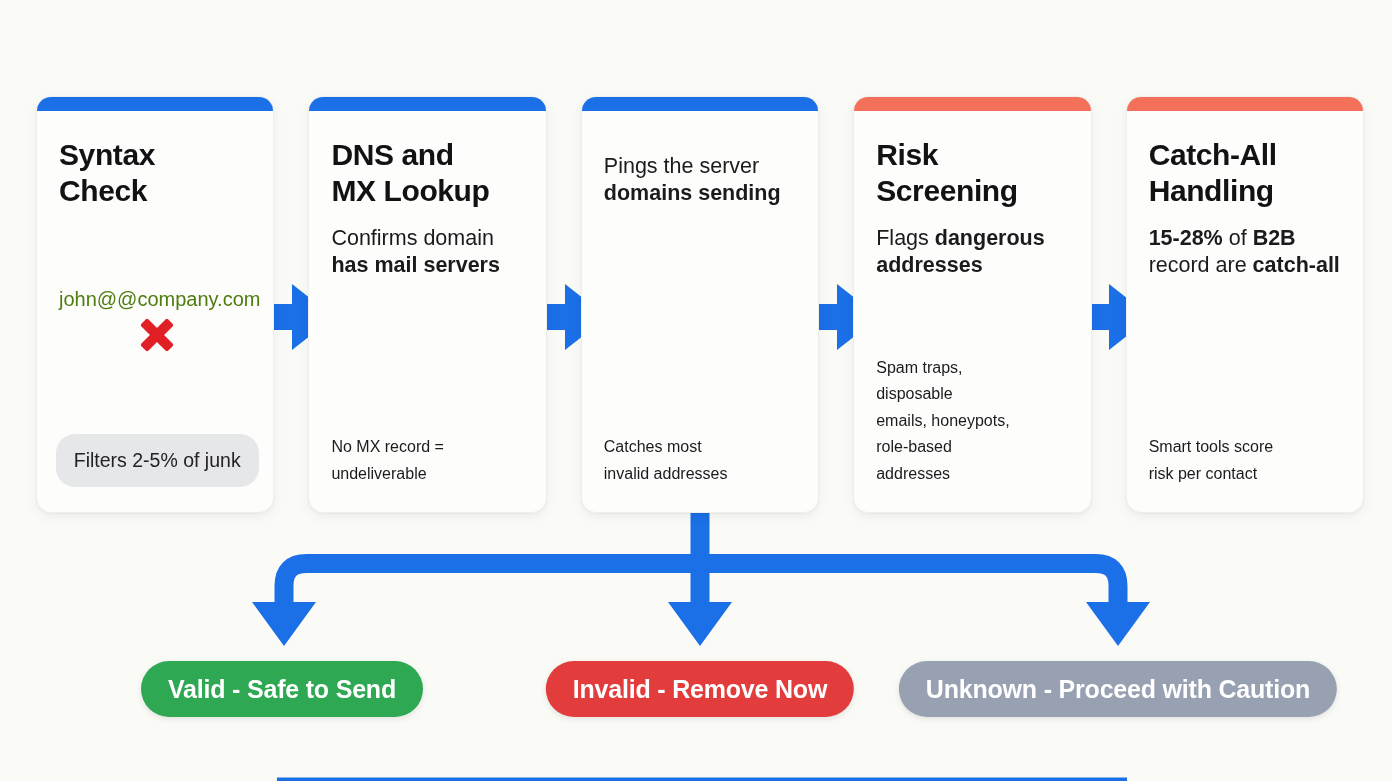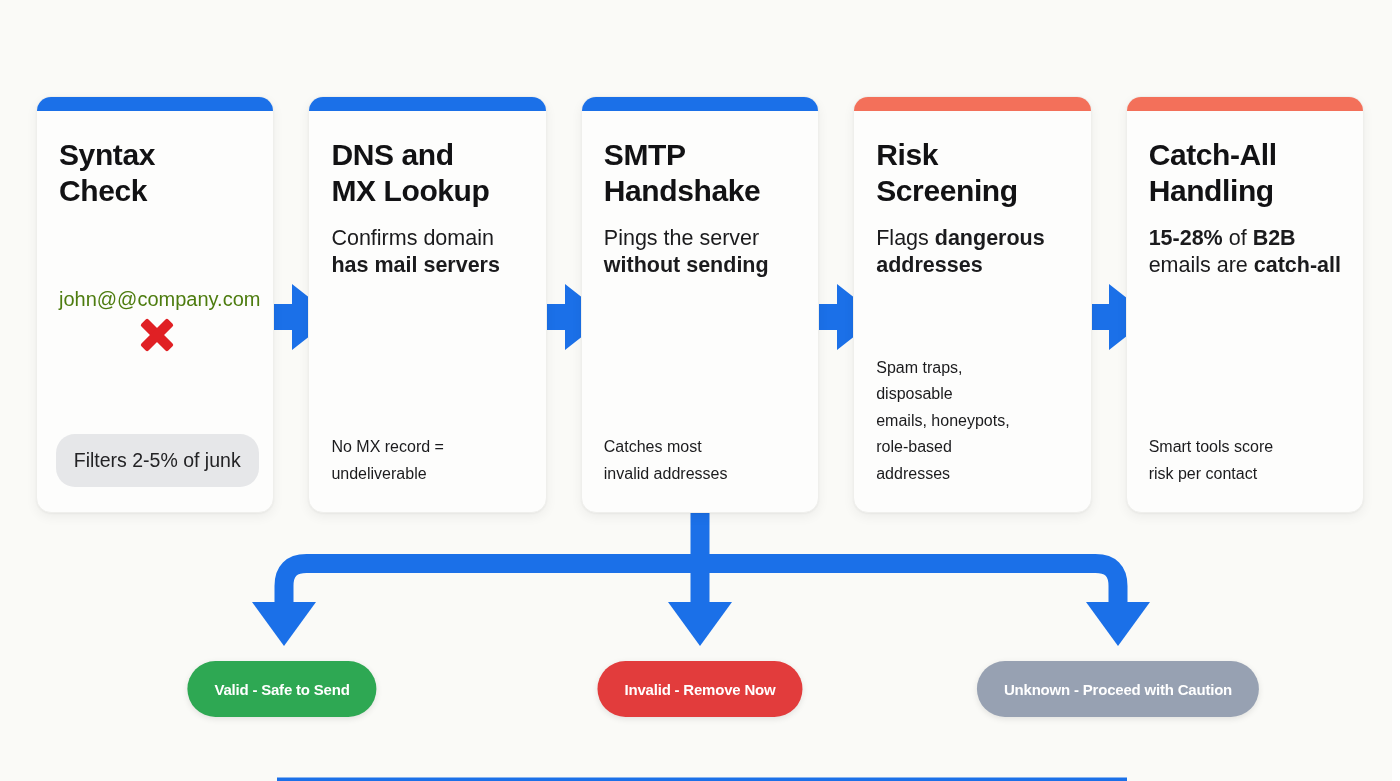--- a/index.html
+++ b/index.html
@@ -35,21 +35,21 @@
   .x-icon::after{transform:rotate(-45deg);}
   .pill{
     margin-top:auto;align-self:center;height:37px;padding:8px 18px;
     background:#e6e7e9;border-radius:19px;display:flex;align-items:center;
     font-size:19.5px;color:#232325;white-space:nowrap;
   }
   .flow-svg{position:absolute;left:0;top:0;pointer-events:none;}
   .badge{
     position:absolute;top:661px;height:56px;transform:translateX(-50%);
     border-radius:28px;display:flex;align-items:center;padding:0 27px;
-    color:#ffffff;font-size:15px;font-weight:700;white-space:nowrap;
+    color:#ffffff;font-size:25px;font-weight:700;white-space:nowrap;
     letter-spacing:-0.2px;box-shadow:0 2px 6px rgba(0,0,0,0.10);
   }
 </style>
 </head>
 <body>
 
 <div class="stage" style="background: rgb(250, 250, 247);">
 
   <svg class="flow-svg" width="1400" height="781" viewBox="0 0 1400 781">
 
@@ -94,25 +94,21 @@
           <div class="card-subtitle"><span>Confirms domain </span><span class="b">has mail servers</span></div>
           <div class="card-note">
             <div>No MX record =</div>
             <div>undeliverable</div>
           </div>
         </div>
       </div>
       <div class="card">
         <div class="card-bar" style="background: rgb(27, 112, 232);"></div>
         <div class="card-body">
-          <div class="card-title">
-            <div>SMTP</div>
-            <div>Handshake</div>
-          </div>
-          <div class="card-subtitle"><span>Pings the server </span><span class="b">without sending</span></div>
+          <div class="card-subtitle"><span>Pings the server </span><span class="b">domains sending</span></div>
           <div class="card-note">
             <div>Catches most</div>
             <div>invalid addresses</div>
           </div>
         </div>
       </div>
       <div class="card">
         <div class="card-bar" style="background: rgb(243, 112, 90);"></div>
         <div class="card-body">
           <div class="card-title">
@@ -129,21 +125,21 @@
           </div>
         </div>
       </div>
       <div class="card">
         <div class="card-bar" style="background: rgb(243, 112, 90);"></div>
         <div class="card-body">
           <div class="card-title">
             <div>Catch-All</div>
             <div>Handling</div>
           </div>
-          <div class="card-subtitle"><span class="b">15-28%</span><span> of </span><span class="b">B2B</span><span> emails are </span><span class="b">catch-all</span></div>
+          <div class="card-subtitle"><span class="b">15-28%</span><span> of </span><span class="b">B2B</span><span> record are </span><span class="b">catch-all</span></div>
           <div class="card-note">
             <div>Smart tools score</div>
             <div>risk per contact</div>
           </div>
         </div>
       </div>
     </div>
 
   <div id="outcomes-row">
       <div class="badge" style="background: rgb(46, 168, 83); left: 282px;">Valid - Safe to Send</div>

